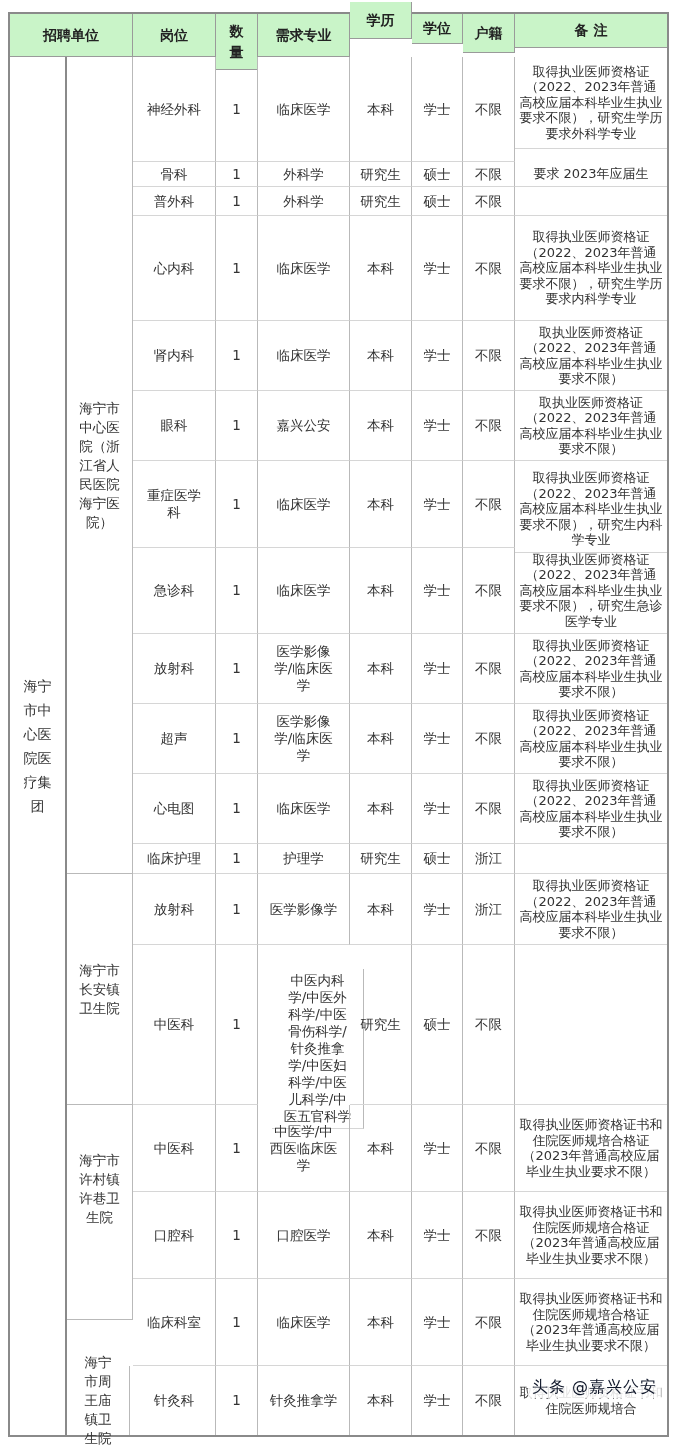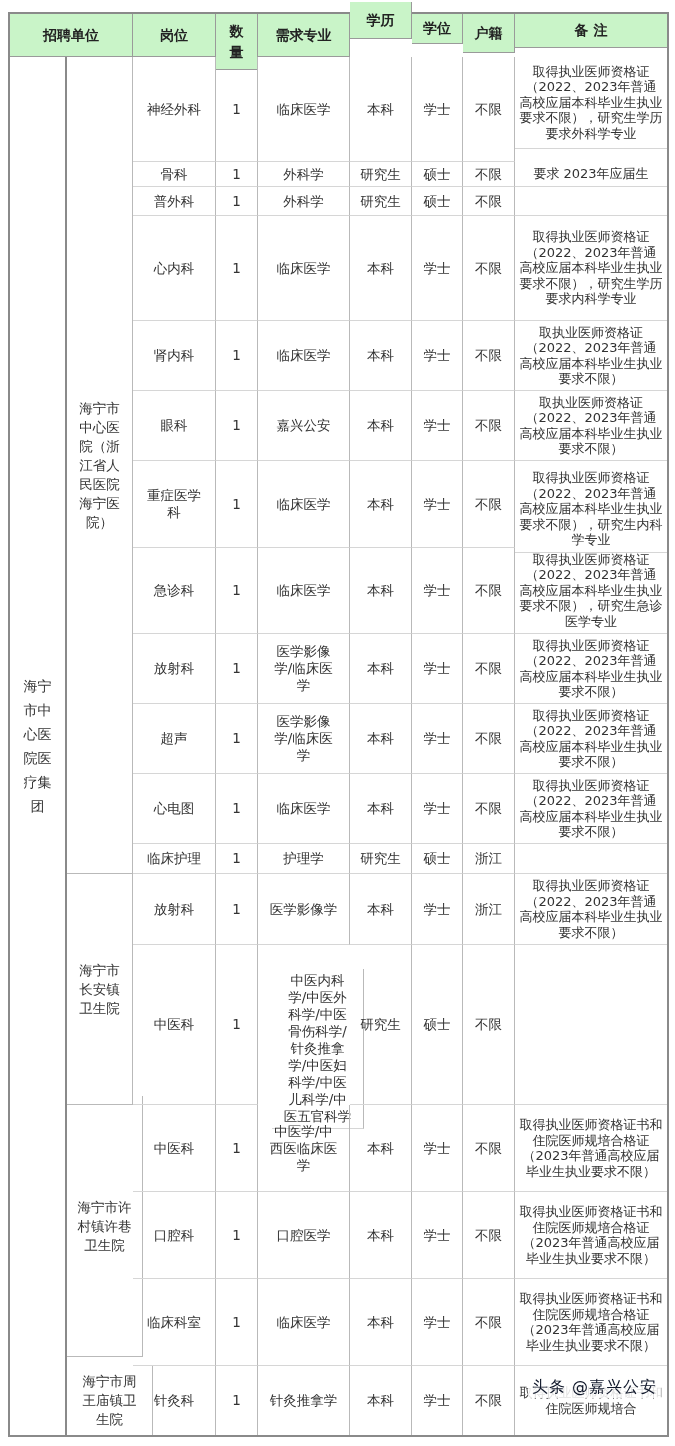--- a/index.html
+++ b/index.html
@@ -29,22 +29,22 @@
     <div class="cell hdr" style="left: 133px; top: 14px; width: 83px; height: 43px;">岗位</div>
     <div class="cell hdr" style="left: 216px; top: 14px; width: 42px; height: 56px; line-height: 21px; padding: 0px 12px;">数量</div>
     <div class="cell hdr" style="left: 258px; top: 14px; width: 92px; height: 43px;">需求专业</div>
     <div class="cell hdr" style="left: 350px; top: 2px; width: 62px; height: 37px;">学历</div>
     <div class="cell hdr" style="left: 412px; top: 14px; width: 51px; height: 30px;">学位</div>
     <div class="cell hdr" style="left: 463px; top: 14px; width: 52px; height: 39px;">户籍</div>
     <div class="cell hdr nb" style="left: 515px; top: 14px; width: 152px; height: 34px;">备 注</div>
     <div class="cell group" style="left: 10px; top: 57px; width: 57px; height: 1378px; padding: 0px 12px; border-right: 2px solid rgb(138, 138, 138); border-bottom: none;">海宁市中心医院医疗集团</div>
     <div class="cell unit" style="left: 67px; top: 57px; width: 66px; height: 817px; padding: 0px 9px; border-bottom: 1px solid rgb(185, 185, 185);">海宁市中心医院（浙江省人民医院海宁医院）</div>
     <div class="cell unit" style="left: 67px; top: 874px; width: 66px; height: 231px; padding: 0px 9px; border-bottom: 1px solid rgb(185, 185, 185);">海宁市长安镇卫生院</div>
-    <div class="cell unit" style="left: 67px; top: 1096px; width: 76px; height: 261px; padding: 0px 9px; border-bottom: 1px solid rgb(185, 185, 185);">海宁市许村镇许巷卫生院</div>
-    <div class="cell unit" style="left: 67px; top: 1366px; width: 86px; height: 69px; padding: 0px 15px; border-bottom: none;">海宁市周王庙镇卫生院</div>
+    <div class="cell unit" style="left: 67px; top: 1059px; width: 66px; height: 261px; padding: 0px 9px; border-bottom: 1px solid rgb(185, 185, 185);">海宁市许村镇许巷卫生院</div>
+    <div class="cell unit" style="left: 67px; top: 1366px; width: 63px; height: 69px; padding: 0px 15px; border-bottom: none;">海宁市周王庙镇卫生院</div>
     <div class="cell " style="left: 133px; top: 57px; width: 83px; height: 105px; padding: 0px 12px;">神经外科</div>
     <div class="cell " style="left: 216px; top: 57px; width: 42px; height: 105px;">1</div>
     <div class="cell " style="left: 258px; top: 57px; width: 92px; height: 105px; padding: 0px 10px;">临床医学</div>
     <div class="cell " style="left: 350px; top: 57px; width: 62px; height: 105px;">本科</div>
     <div class="cell " style="left: 412px; top: 57px; width: 51px; height: 105px;">学士</div>
     <div class="cell " style="left: 463px; top: 57px; width: 52px; height: 105px;">不限</div>
     <div class="cell note nb" style="left: 515px; top: 57px; width: 152px; height: 92px;">取得执业医师资格证（2022、2023年普通高校应届本科毕业生执业要求不限），研究生学历要求外科学专业</div>
     <div class="cell " style="left: 133px; top: 162px; width: 83px; height: 25px; padding: 0px 12px;">骨科</div>
     <div class="cell " style="left: 216px; top: 162px; width: 42px; height: 25px;">1</div>
     <div class="cell " style="left: 258px; top: 162px; width: 92px; height: 25px; padding: 0px 10px;">外科学</div>

